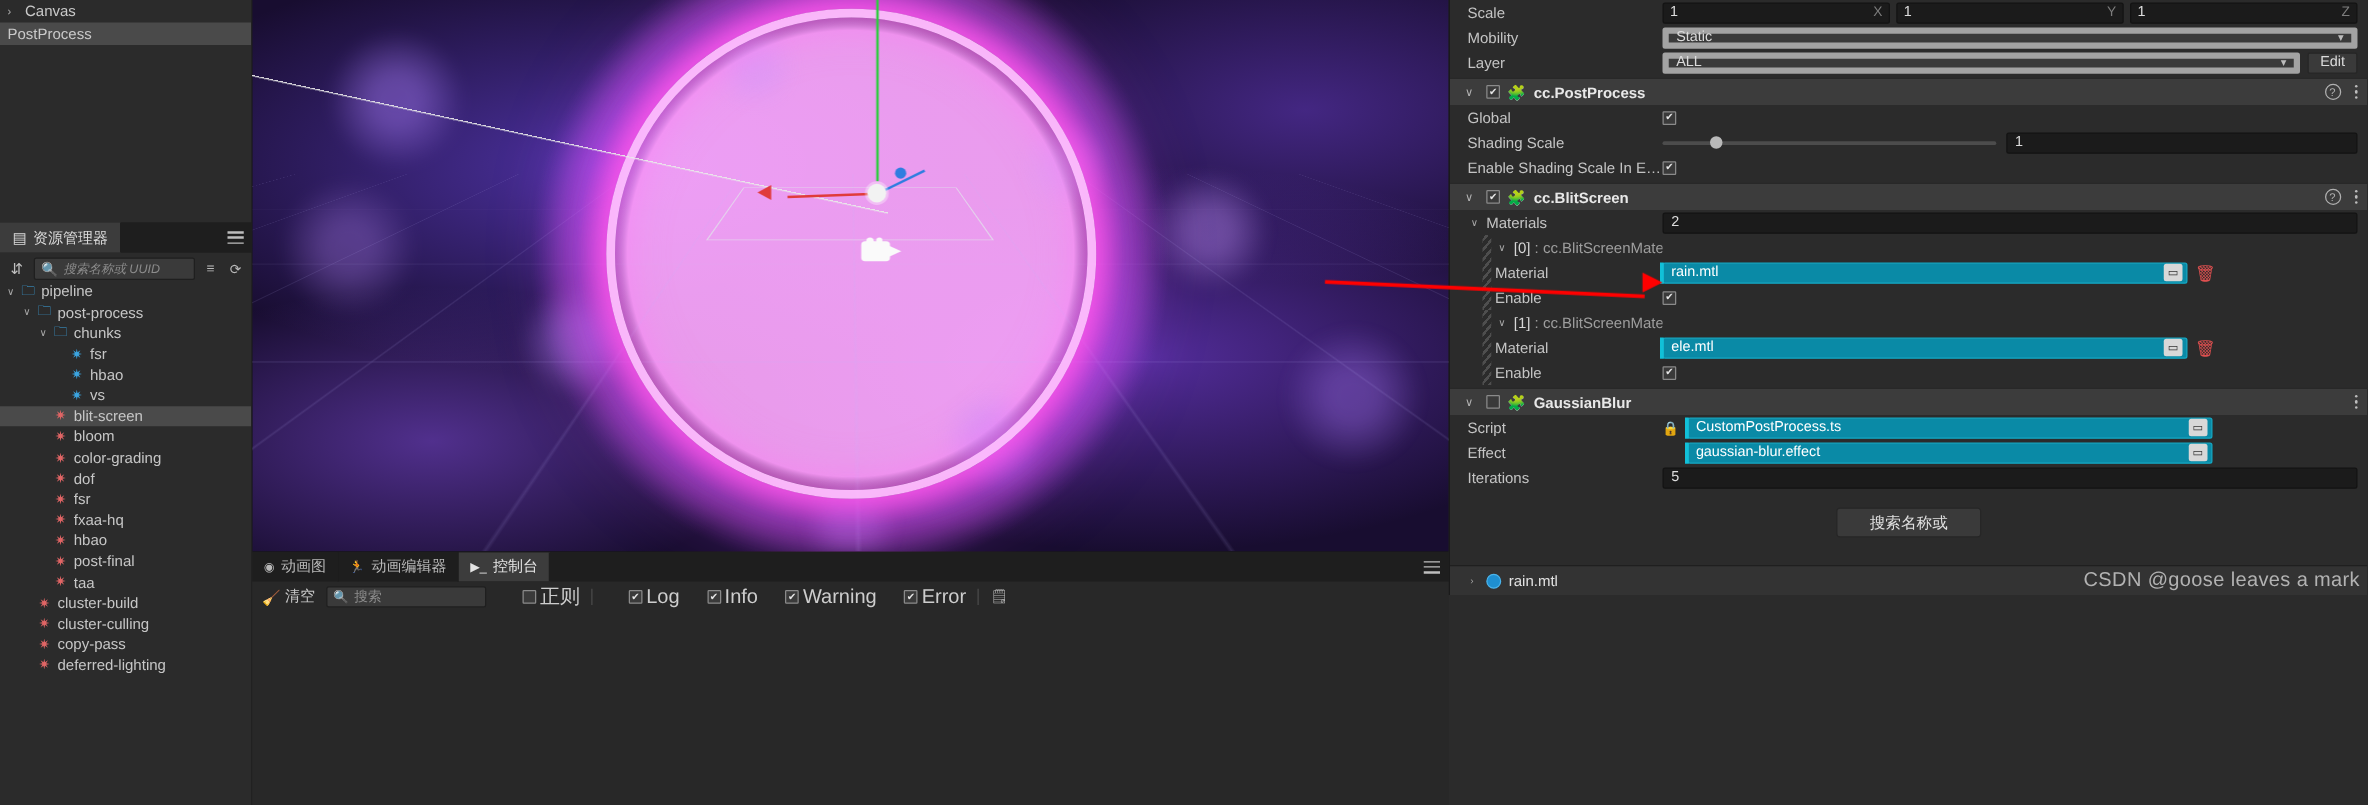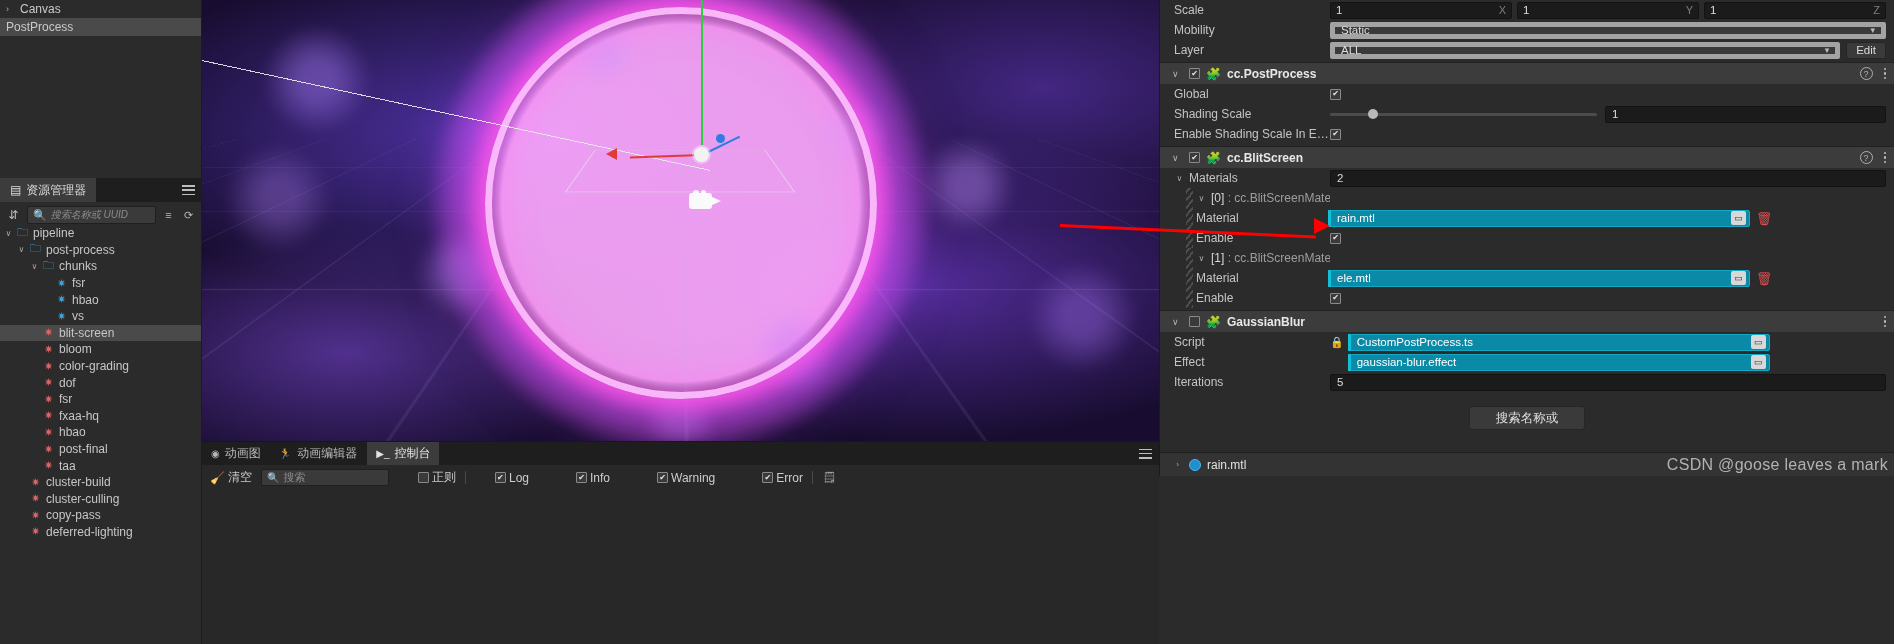--- a/index.html
+++ b/index.html
@@ -124,21 +124,21 @@
   .con-tab { padding: 0 9px; display: flex; align-items: center; gap: 5px; font-size: 12px;
              color: #b9b9b9; border-right: 1px solid #1e1e1e; background: #1e1e1e; }
   .con-tab.active { background: #3c3c3c; color: #e4e4e4; }
   .con-tab .ti { font-size: 10px; }
   .con-toolbar { height: 25px; display: flex; align-items: center; gap: 9px; padding: 0 8px;
                  background: #282828; flex: none; }
   .clear-btn { display: flex; align-items: center; gap: 3px; color: #c8c8c8; font-size: 12px; }
   .con-search { width: 128px; height: 17px; background: #3a3a3a; border: 1px solid #1f1f1f; border-radius: 2px;
                 display: flex; align-items: center; gap: 4px; padding: 0 5px; }
   .con-search .ph { color: #8c8c8c; font-size: 11px; }
-  .chk { display: flex; align-items: center; gap: 3px; color: #cdcdcd; font-size: 12px; padding-left: 20px; }
+  .chk { display: flex; align-items: center; gap: 3px; color: #cdcdcd; font-size: 16px; padding-left: 20px; }
   .cbox { width: 11px; height: 11px; border: 1px solid #8a8a8a; background: #3a3a3a; border-radius: 1px;
           display: flex; align-items: center; justify-content: center; font-size: 9px; color: #e6e6e6; flex: none;}
   .cbox.on::after { content: "✔"; font-size: 8px; line-height: 1; }
   .sep { width: 1px; height: 13px; background: #4a4a4a; }
   .con-body { flex: 1; background: #282828; }
   .con-hamb { position: absolute; right: 7px; top: 50%; transform: translateY(-50%);
               width: 13px; height: 10px; display: flex; flex-direction: column; justify-content: space-between; }
   .con-hamb i { display: block; height: 1.5px; background: #bdbdbd; }
 
   
@@ -448,21 +448,21 @@
         </div>
         <div class="con-search">
           <span style="color:#9a9a9a;font-size:10px">🔍</span>
           <span class="ph">搜索</span>
         </div>
         <div class="chk">
           <span class="cbox"></span>
           <span>正则</span>
         </div>
         <div class="sep"></div>
-        <div id="console-filters" style="display:flex;align-items:center;gap:27px">
+        <div id="console-filters" style="display:flex;align-items:center;gap:2px">
             <div class="chk">
               <span class="cbox on"></span>
               <span>Log</span>
             </div>
             <div class="chk">
               <span class="cbox on"></span>
               <span>Info</span>
             </div>
             <div class="chk">
               <span class="cbox on"></span>

